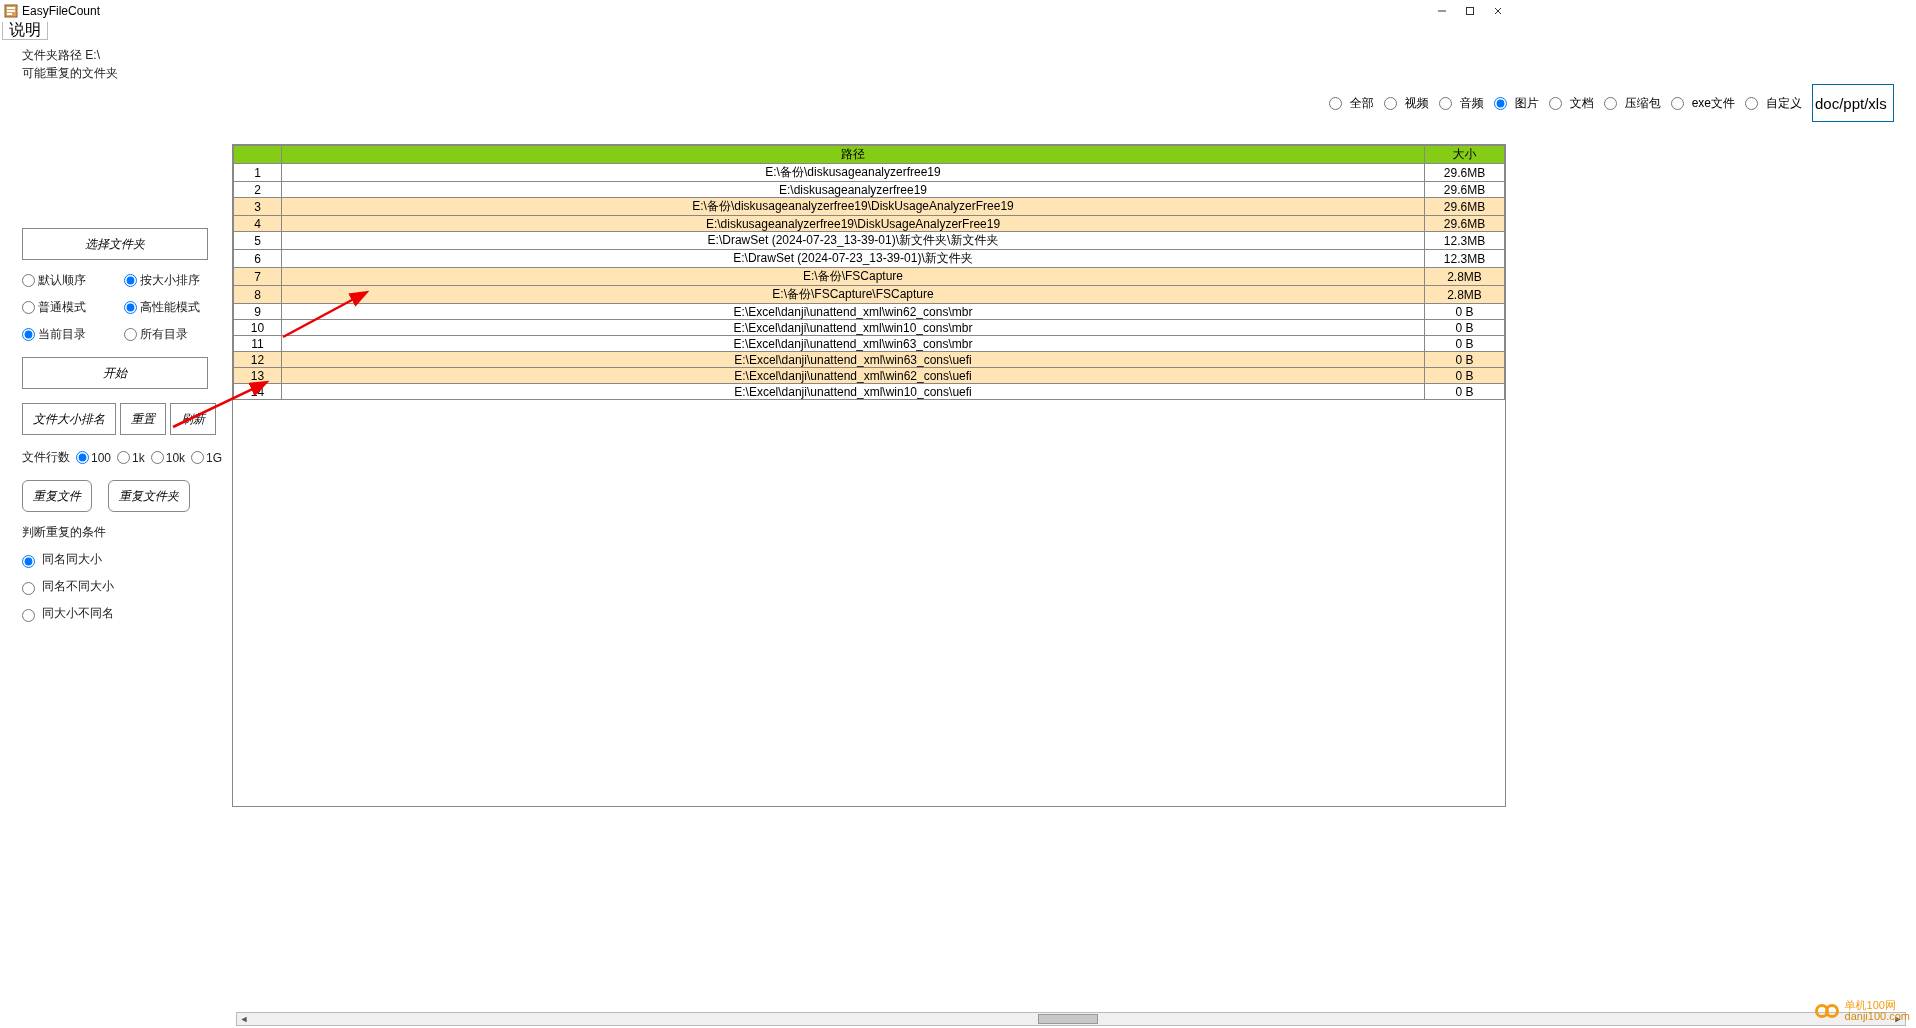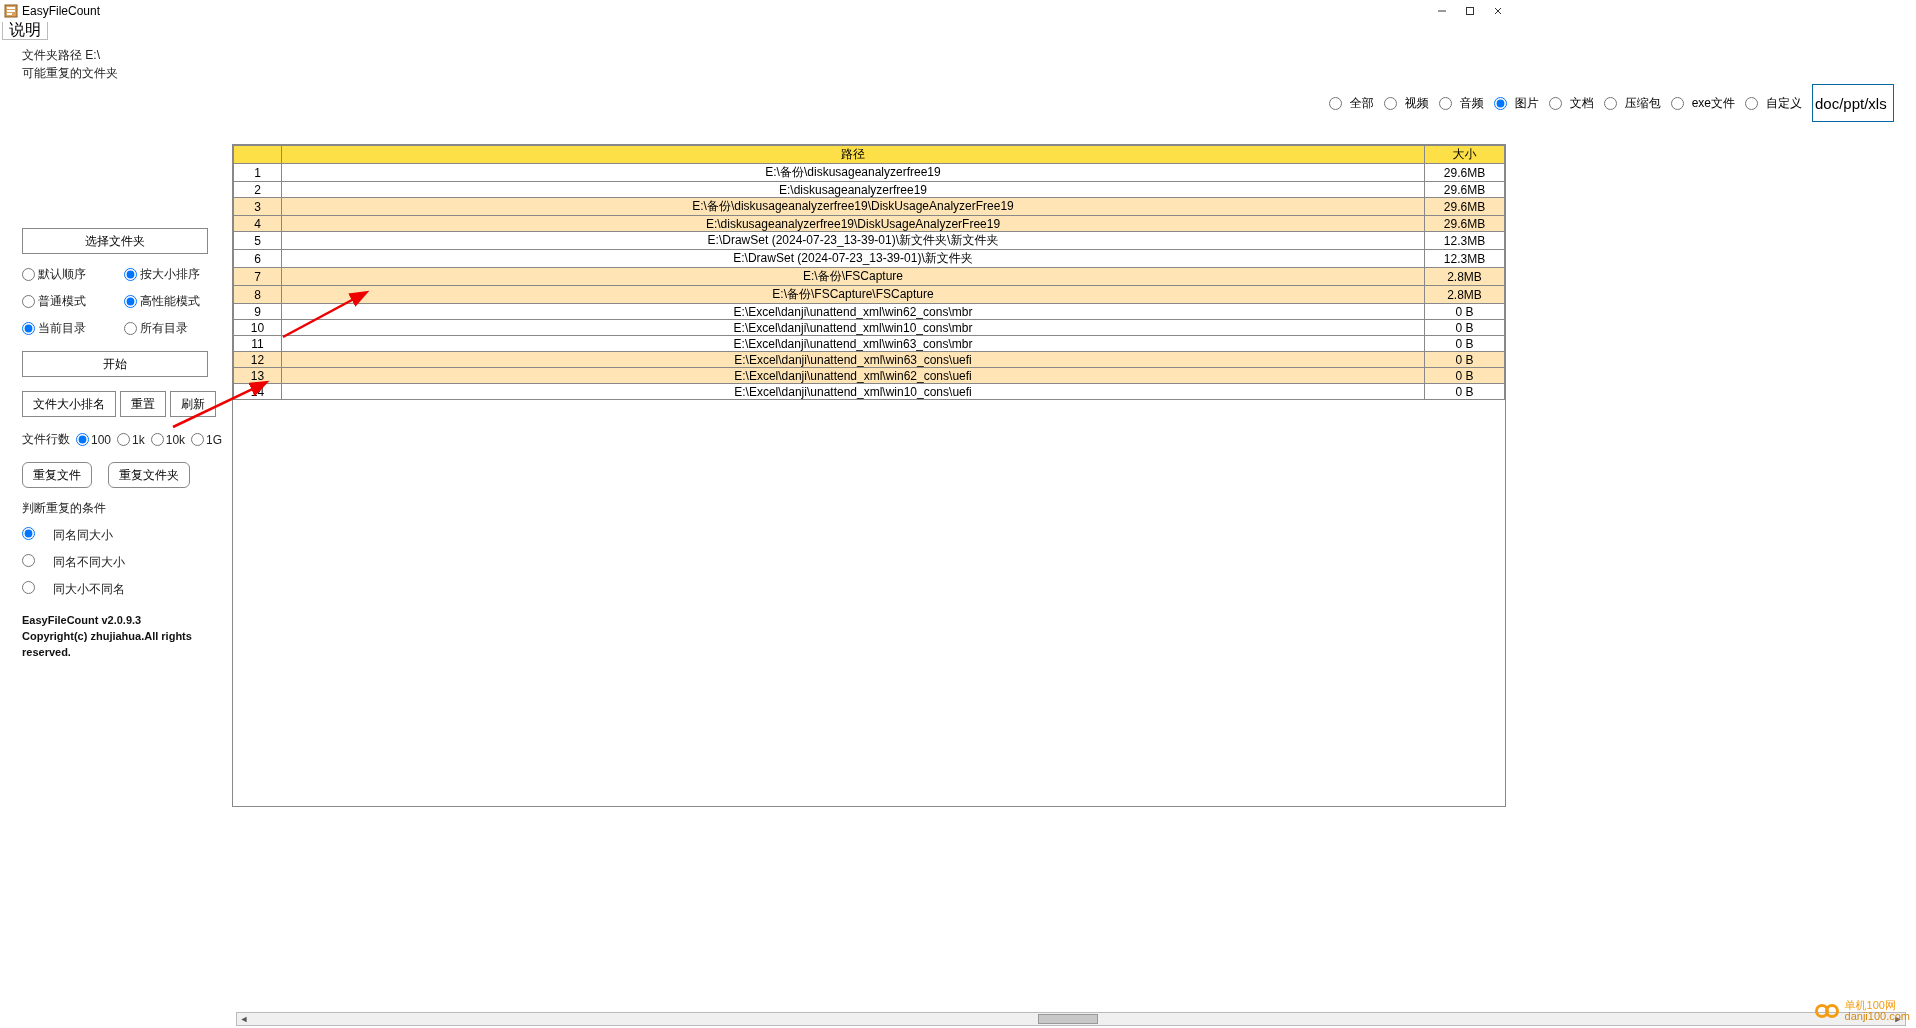--- a/index.html
+++ b/index.html
@@ -11,42 +11,42 @@
 .menubar { height: 18px; display: flex; align-items: center; font-size: 16px; padding: 0 2px; }
 .menubar .menuitem { padding: 0 6px; border: 1px solid #bbb; border-top: none; height: 18px; display: flex; align-items: center; cursor: pointer; }
 .body { display: flex; height: calc(100% - 40px); overflow: hidden; }
 .sidebar { width: 232px; padding: 6px 6px 6px 22px; font-size: 12px; color: #222; }
 .infoblock { margin-bottom: 6px; line-height: 18px; }
 .filterbar { position: absolute; top: 84px; right: 22px; display: flex; align-items: center; gap: 10px; font-size: 12px; }
 .filterbar label { display: flex; align-items: center; gap: 8px; cursor: pointer; }
 .filterbar input[type=text] { width: 82px; height: 38px; font-size: 15px; border: 1px solid #0369a1; padding: 0 2px; }
 .tablewrap { flex: 1; margin: 104px 10px 6px 0; position: relative; border: 1px solid #888; overflow: hidden; }
 .tablewrap table { border-collapse: collapse; width: 100%; font-size: 12px; table-layout: fixed; }
-.tablewrap th { background: #fde047; border: 1px solid #888; font-weight: normal; height: 18px; position: sticky; top: 0; }
+.tablewrap th { background: #84cc16; border: 1px solid #888; font-weight: normal; height: 18px; position: sticky; top: 0; }
 .tablewrap td { border: 1px solid #888; height: 16px; padding: 0 4px; white-space: nowrap; overflow: hidden; text-align: center; }
 .tablewrap td.idx { text-align: center; width: 48px; background: inherit; }
 .tablewrap td.size { text-align: center; width: 80px; }
 .tablewrap tr.hl td { background: #ffe4b5; }
 .hscroll { position: absolute; bottom: 2px; left: 236px; right: 10px; height: 14px; background: #f0f0f0; border: 1px solid #bbb; display: flex; align-items: center; }
 .hscroll .arrow { width: 14px; height: 12px; display: flex; align-items: center; justify-content: center; font-size: 9px; color: #555; cursor: pointer; }
 .hscroll .track { flex: 1; position: relative; height: 12px; }
 .hscroll .thumb { position: absolute; left: 48%; width: 60px; height: 10px; top: 1px; background: #c8c8c8; border: 1px solid #999; }
-.btn { border: 1px solid #888; background: #fff; font-size: 12px; height: 26px; display: inline-flex; align-items: center; justify-content: center; cursor: pointer; }
+.btn { border: 1px solid #888; background: #fff; font-size: 12px; height: 32px; display: inline-flex; align-items: center; justify-content: center; cursor: pointer; font-style: italic; }
 .btn-wide { width: 186px; }
 .radiogrid { margin-top: 12px; display: grid; grid-template-columns: 1fr 1fr; row-gap: 10px; font-size: 12px; }
 .radiogrid label { display: flex; align-items: center; gap: 3px; cursor: pointer; }
 .sidebar .section { margin-top: 14px; }
 .btnrow { display: flex; gap: 4px; margin-top: 14px; }
 .btnrow .btn { flex: 0 0 auto; padding: 0 10px; }
 .rowcount { margin-top: 14px; font-size: 12px; display: flex; align-items: center; gap: 6px; flex-wrap: wrap; }
 .rowcount label { display: flex; align-items: center; gap: 2px; cursor: pointer; }
 .dupbtns { margin-top: 14px; display: flex; gap: 16px; }
 .dupbtns .btn { padding: 0 10px; border-radius: 6px; }
 .cond { margin-top: 12px; font-size: 12px; display: grid; grid-template-columns: 1fr; row-gap: 10px; align-items: center; }
-.cond label { display: flex; align-items: flex-start; gap: 18px; cursor: pointer; }
+.cond label { display: flex; align-items: flex-end; gap: 7px; cursor: pointer; }
 .footer { margin-top: 14px; font-size: 11px; font-weight: bold; color: #111; line-height: 16px; }
 .arrow-annot { position: absolute; pointer-events: none; }
 input[type=radio] { margin: 0; }
 .watermark { position: absolute; right: 6px; bottom: 6px; display: flex; align-items: center; gap: 4px; font-size: 11px; color: #f39c12; pointer-events: none; }
 .watermark .logo { width: 26px; height: 18px; position: relative; }
 .watermark .logo .c1 { position:absolute; width:14px; height:14px; border:3px solid #f39c12; border-radius:50%; left:0; top:2px; }
 .watermark .logo .c2 { position:absolute; width:14px; height:14px; border:3px solid #f39c12; border-radius:50%; left:10px; top:2px; }
 .watermark .txt { line-height: 11px; }
 </style>
 </head>
@@ -168,24 +168,20 @@
       <label>
           <input type="radio" name="cond" style="">
           <span>同名不同大小</span>
         </label>
       <label>
           <input type="radio" name="cond" style="">
           <span>同大小不同名</span>
         </label>
     </div>
 
-    <div class="footer">
-      <div>EasyFileCount v2.0.9.3</div>
-      <div>Copyright(c) zhujiahua.All rights reserved.</div>
-    </div>
   </div>
 
   <div class="tablewrap">
     <table>
       <colgroup>
           <col style="width:48px">
           <col>
           <col style="width:80px">
         </colgroup>
       <thead>

